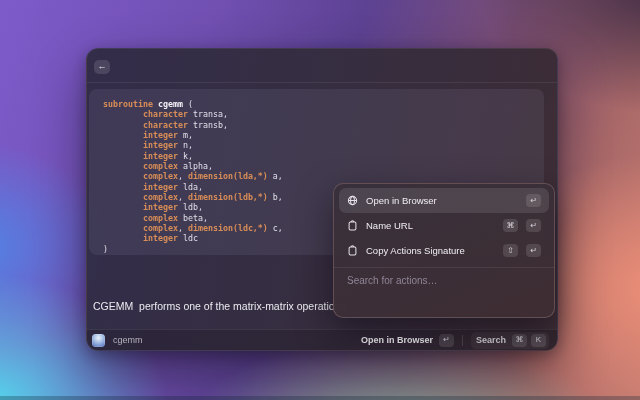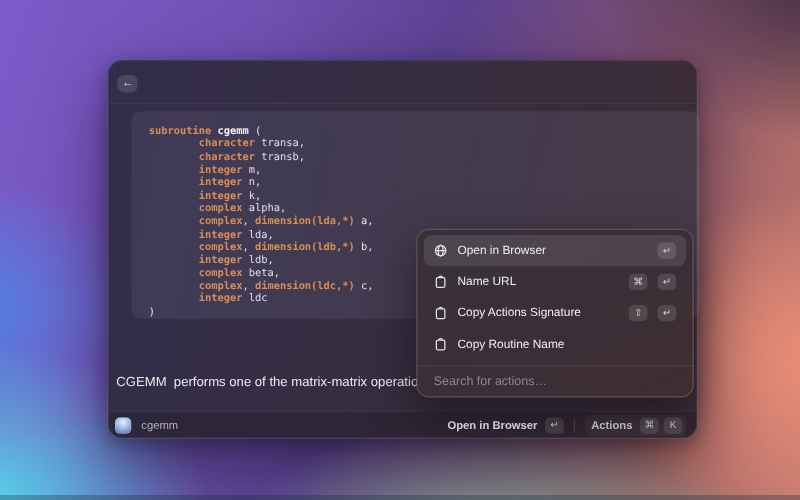--- a/index.html
+++ b/index.html
@@ -24,21 +24,21 @@
     background:linear-gradient(100deg, rgba(49,44,70,0.97) 0%, rgba(52,45,62,0.97) 45%, rgba(58,43,52,0.97) 100%);
     box-shadow:0 22px 50px rgba(10,8,20,0.45), 0 4px 14px rgba(10,8,20,0.30);
     border:1px solid rgba(255,255,255,0.07);
   }
   .header { position:absolute; left:0; top:0; right:0; height:34px;
     border-bottom:1px solid rgba(255,255,255,0.07); }
   .back-button { position:absolute; left:7px; top:11px; width:16px; height:14px;
     border-radius:5px; background:rgba(255,255,255,0.12);
     color:#e8e5ee; font-size:9px; line-height:13px; text-align:center; cursor:pointer; }
 
-  .code-block { position:absolute; left:18px; top:40px; width:455px; height:166px;
+  .code-block { position:absolute; left:2px; top:40px; width:455px; height:166px;
     border-radius:8px; background:rgba(178,178,220,0.10); overflow:hidden; }
   .code-pre { padding:10px 14px 0 14px; font-family:"DejaVu Sans Mono", monospace;
     font-size:8.3px; line-height:10.35px; white-space:pre; color:#e6e2ea; }
   .tok-kw { color:#d98e57; font-weight:600; }
   .tok-b  { color:#f3f1f6; font-weight:700; }
   .tok-p  { color:#e2deea; }
 
   .description { position:absolute; left:6px; top:206px; width:460px;
     font-size:10.5px; line-height:20.5px; color:#eceaf0; white-space:pre; }
 
@@ -104,21 +104,21 @@
     </div>
 
     <div class="status-bar">
       <div class="app-icon"></div>
       <span class="query-text">cgemm</span>
       <span class="sb-spacer"></span>
       <span class="sb-primary">Open in Browser</span>
       <span class="key-badge">↵</span>
       <span class="sb-sep"></span>
       <span class="actions-group">
-        <span class="actions-label">Actions</span>
+        <span class="actions-label">Search</span>
         <span id="actions-group-keys" style="display: inline-flex; gap: 4px;">
             <span class="key-badge">⌘</span>
             <span class="key-badge">K</span>
           </span>
       </span>
     </div>
   </div>
 
   <div class="actions-panel">
     <div class="action-list" id="action-list">
@@ -157,31 +157,19 @@
                 <rect x="2.3" y="2.2" width="7.4" height="8.6" rx="1.3"></rect>
                 <path d="M4.5 2.2a1.5 1.3 0 0 1 3 0"></path>
               </g>
             </svg>
           </span>
           <span class="action-label">Copy Actions Signature</span>
           <span class="spacer"></span>
           <span class="key-badge">⇧</span>
           <span class="key-badge">↵</span>
         </div>
-        <div class="action-row">
-          <span class="action-icon">
-            <svg viewBox="0 0 12 12" width="11" height="11">
-              <g fill="none" stroke="#e6e2ea" stroke-width="1.1">
-                <rect x="2.3" y="2.2" width="7.4" height="8.6" rx="1.3"></rect>
-                <path d="M4.5 2.2a1.5 1.3 0 0 1 3 0"></path>
-              </g>
-            </svg>
-          </span>
-          <span class="action-label">Copy Routine Name</span>
-          <span class="spacer"></span>
-        </div>
       </div>
     <div class="panel-divider"></div>
     <div class="search-row">
       <input class="search-input" placeholder="Search for actions…" style="">
     </div>
   </div>
 </div>
 
 </body></html>

